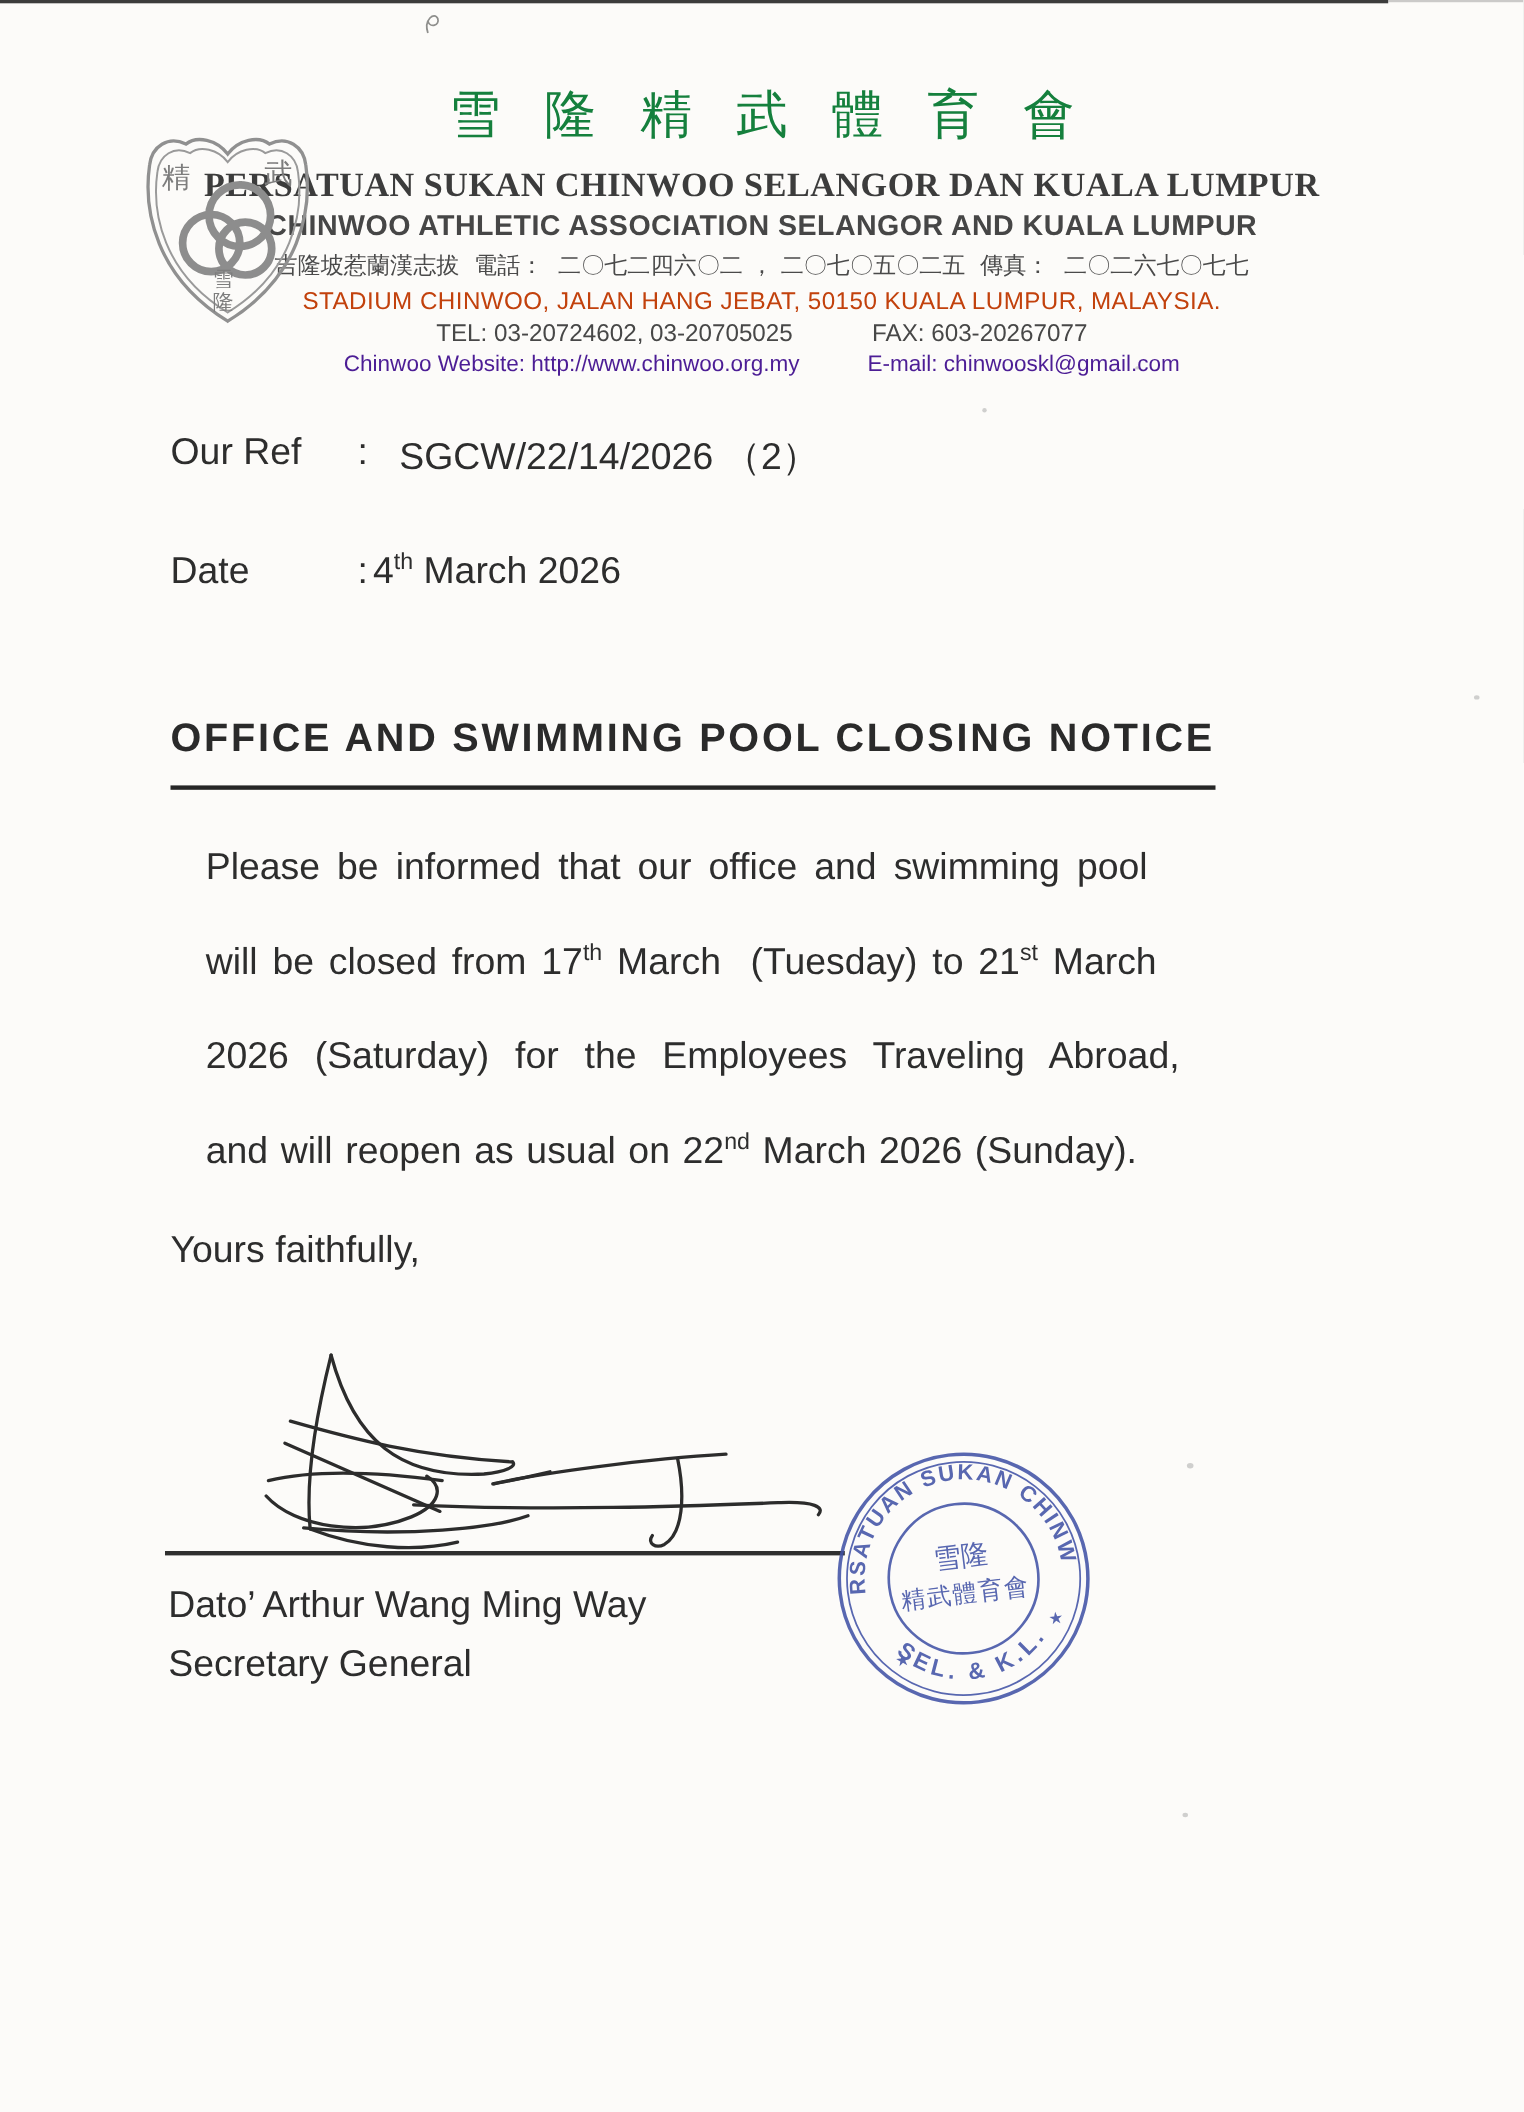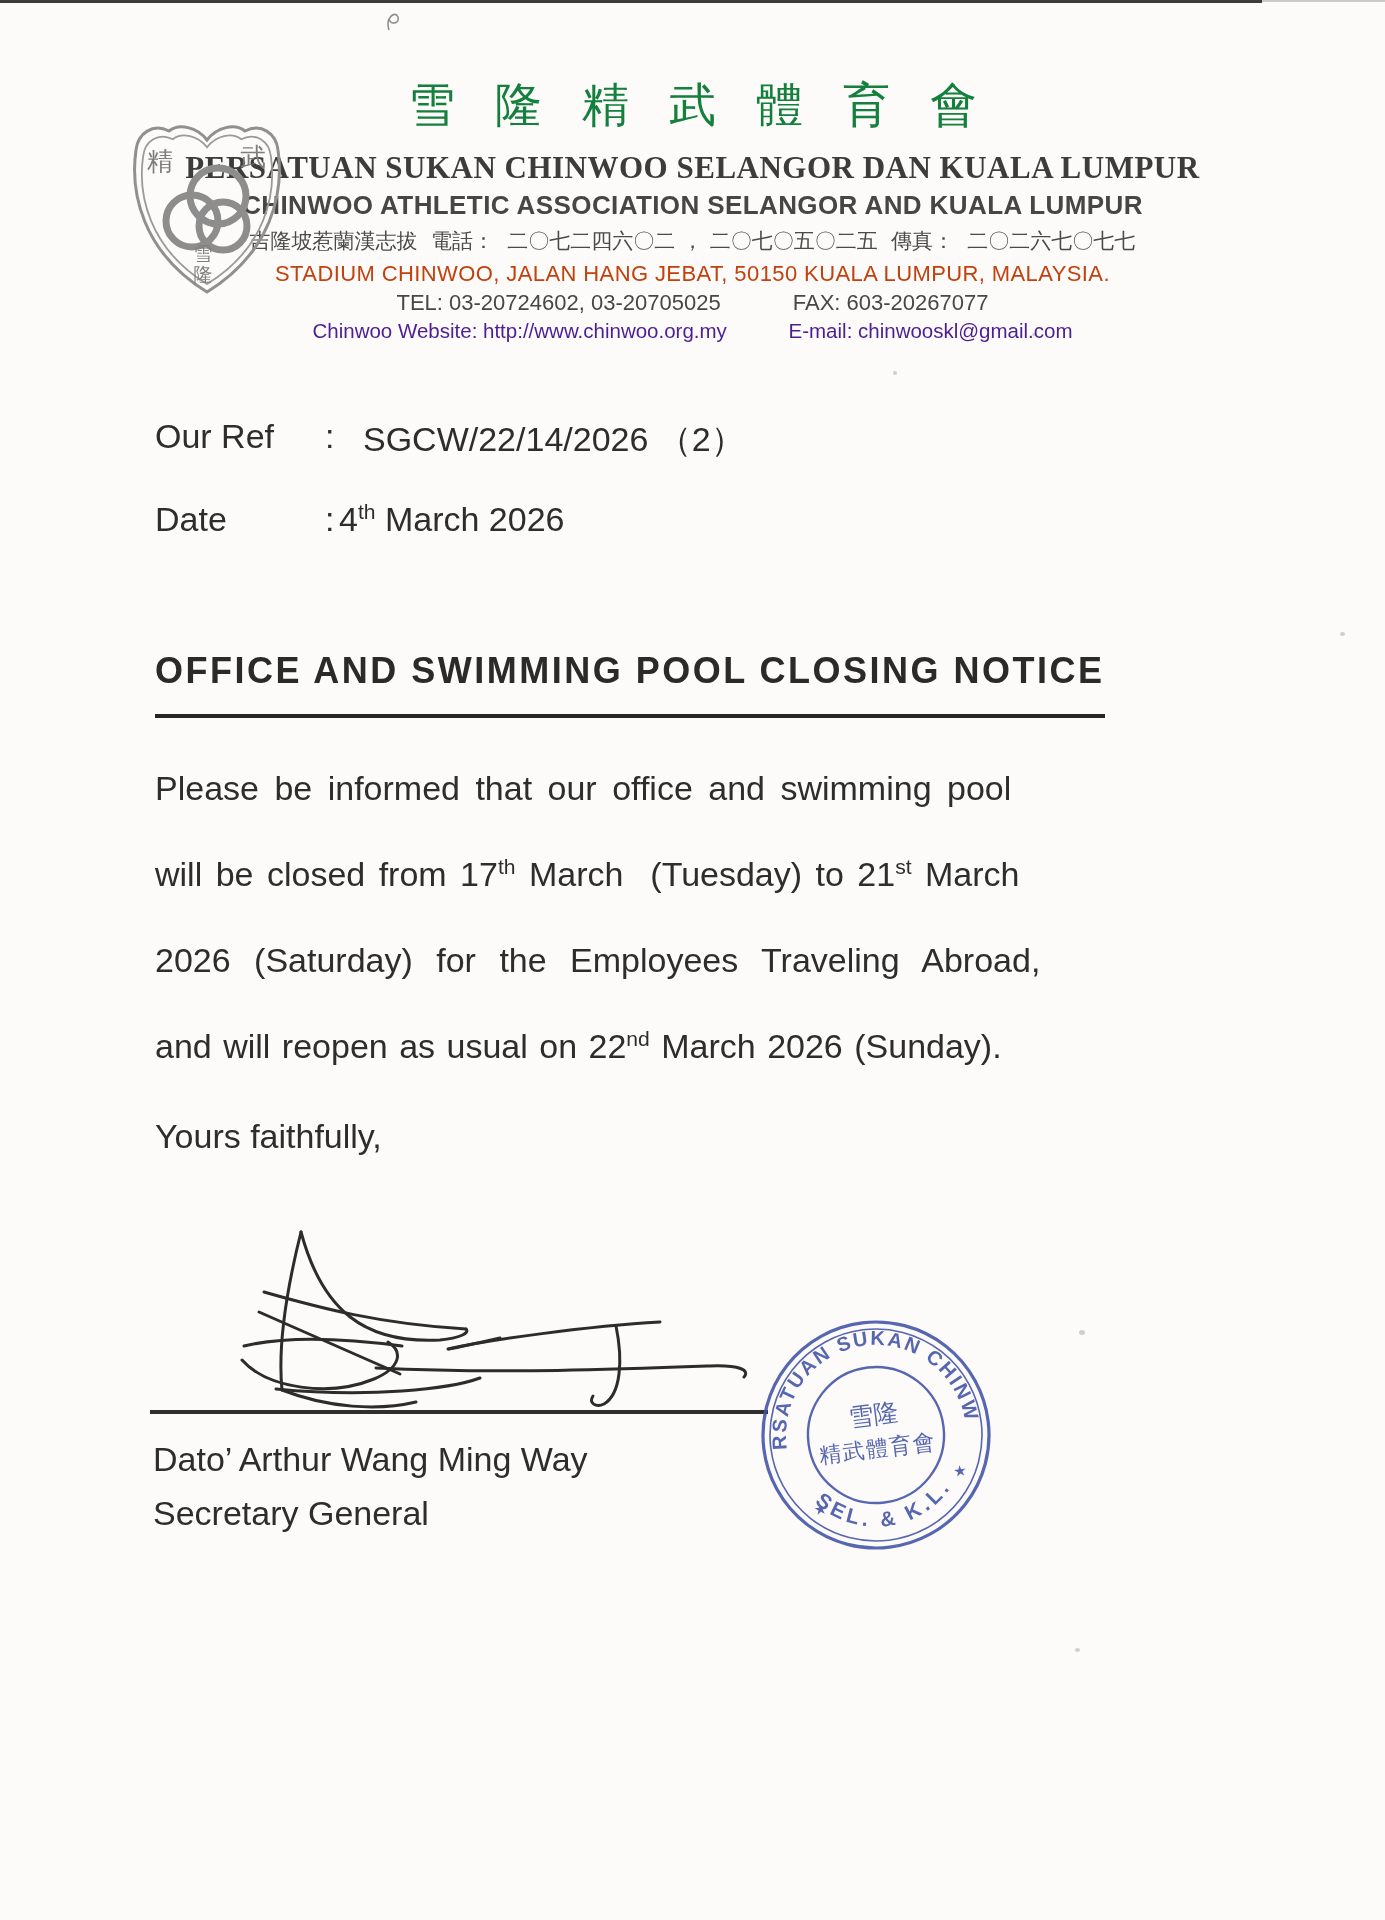--- a/index.html
+++ b/index.html
@@ -22,35 +22,35 @@
   .org-en{font-weight:bold;font-size:26px;color:#464646;margin-top:4px;letter-spacing:.4px;}
   .cn-contact{font-size:21px;color:#4a4a4a;margin-top:6px;white-space:pre;font-family:"DejaVu Sans","Liberation Sans",sans-serif;}
   .address{font-size:22px;color:#c2410c;margin-top:6px;letter-spacing:.4px;}
   .telfax{font-size:22px;color:#474747;margin-top:3px;}
   .telfax span{margin:0 33px;}
   .webmail{font-size:20.5px;color:#4c1d95;margin-top:3px;}
   .webmail span{margin:0 28px;}
 
   
   .field-row{position:absolute;left:155px;display:flex;font-size:34px;white-space:pre;}
-  .row-ref{top:417px;}
+  .row-ref{top:392px;}
   .row-date{top:500px;}
   .field-label{width:170px;}
   .field-colon{width:14px;}
   .row-ref .field-value{margin-left:24px;}
   .row-date .field-value{}
   sup{font-size:.62em;line-height:0;vertical-align:super;}
 
   .subject{
     position:absolute;left:155px;top:650px;font-size:36px;font-weight:bold;
     letter-spacing:2.5px;border-bottom:4px solid #262626;padding-bottom:22px;color:#2a2a2a;
   }
 
   .body-block{position:absolute;left:155px;top:768px;width:1060px;font-size:34px;}
-  .bline{white-space:pre;line-height:40px;margin-bottom:46px;}
+  .bline{white-space:pre;line-height:40px;margin-bottom:46px;margin-left:32px;}
   .ws1{word-spacing:6px;}
   .ws2{word-spacing:4px;}
   .ws3{word-spacing:14px;}
   .ws4{word-spacing:2px;}
 
   .closing{position:absolute;left:155px;top:1117px;font-size:34px;}
 
   .signature-svg{position:absolute;left:148px;top:1218px;}
   .sig-underline{position:absolute;left:150px;top:1410px;width:618px;height:4px;background:#2f2f2f;}
   .sig-name{position:absolute;left:153px;top:1440px;font-size:34px;}

